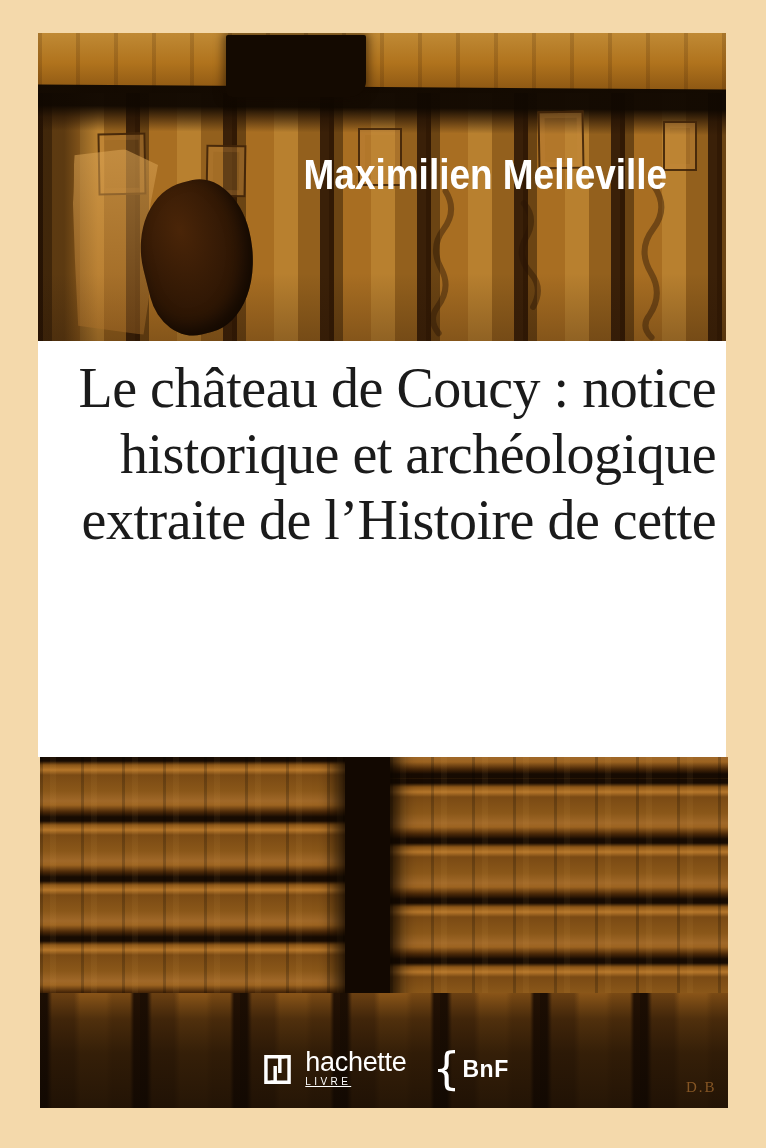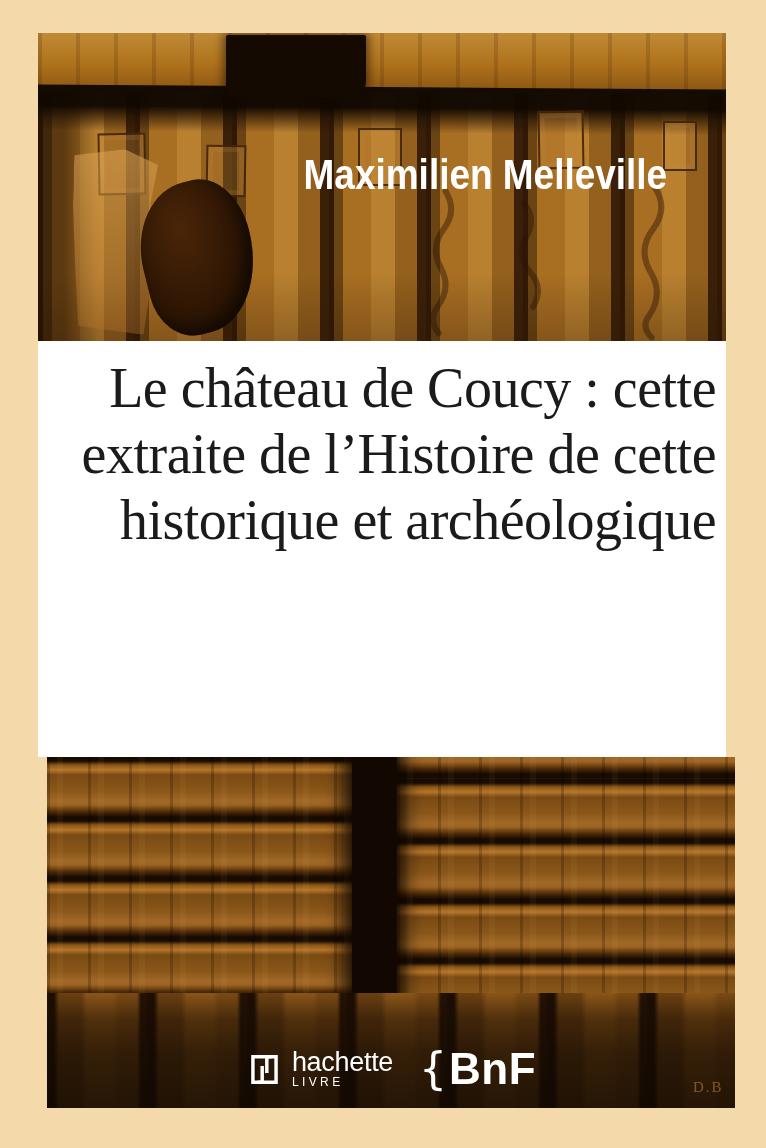--- a/index.html
+++ b/index.html
@@ -78,21 +78,21 @@
   .title-block {
     padding:14px 10px 0 6px; text-align:right;
     font-family:"Liberation Serif", serif; font-weight:400;
     font-size:56px; line-height:66px; color:#1b1b1b;
     letter-spacing:-0.5px;
   }
   .title-line { white-space:nowrap; }
 
   
   .photo-bottom {
-    position:absolute; left:47px; top:757px; width:688px; height:351px;
+    position:absolute; left:40px; top:757px; width:688px; height:351px;
     overflow:hidden; background:#170b02;
     box-shadow: inset 0 0 40px rgba(12,6,1,.5);
   }
   .pile {
     position:absolute; top:0; height:245px;
     background:
       repeating-linear-gradient(90deg, rgba(0,0,0,.20) 0 3px, rgba(0,0,0,0) 3px 10px,
         rgba(255,195,100,.05) 10px 16px, rgba(0,0,0,0) 16px 41px),
       repeating-linear-gradient(180deg,
         #170b02 0 4px, #8a5517 8px, #b5762a 13px, #7a4a14 18px,
@@ -115,29 +115,29 @@
   .logo-row {
     position:absolute; left:0; right:0; top:292px; z-index:3;
     display:flex; justify-content:center; align-items:center; gap:26px;
   }
   .hachette-logo { display:flex; align-items:center; gap:9px; }
   .hl-text { display:flex; flex-direction:column; }
   .hl-name {
     color:#fff; font-size:27px; line-height:25px; font-weight:400; letter-spacing:-.3px;
   }
   .hl-sub {
-    color:#fff; font-size:12px; line-height:14px; letter-spacing:3.4px; font-weight:400;
+    color:#fff; font-size:10px; line-height:14px; letter-spacing:3.4px; font-weight:400;text-decoration:underline;
   }
   .bnf-logo { display:flex; align-items:center; }
   .bnf-brace {
     color:#fff; font-family:"DejaVu Sans", sans-serif;
     font-size:44px; line-height:40px; font-weight:400; margin-right:2px;
   }
   .bnf-name {
-    color:#fff; font-size:44px; line-height:36px; font-weight:bold; letter-spacing:.5px;
+    color:#fff; font-size:23px; line-height:36px; font-weight:bold; letter-spacing:.5px;
   }
   .db-mark {
     position:absolute; left:646px; top:322px; z-index:3;
     font-family:"Liberation Serif", serif; font-size:15px; letter-spacing:2px;
     color:rgba(205,135,60,.55);
   }
 </style>
 </head>
 <body>
 
@@ -164,23 +164,23 @@
         <path d="M118 20 q12 16 0 34 q-12 18 2 36 q12 16 0 34" transform="rotate(-4 120 80)"></path>
         <path d="M238 4 q16 20 2 42 q-14 22 2 44 q14 20 2 42 q-8 12 4 22" transform="rotate(5 240 80)"></path>
       </g>
     </svg>
 
     <div class="author">Maximilien Melleville</div>
   </div>
 
   <div class="band-white">
     <div class="title-block">
-      <div class="title-line">Le château de Coucy : cette</div>
+      <div class="title-line">Le château de Coucy : notice</div>
+      <div class="title-line">historique et archéologique</div>
       <div class="title-line">extraite de l’Histoire de cette</div>
-      <div class="title-line">historique et archéologique</div>
     </div>
   </div>
 
   <div class="photo-bottom">
     <div class="pile pile-left"></div>
     <div class="pile pile-right"></div>
     <div class="pile-gap"></div>
     <div class="bottom-shelf"></div>
 
     <div class="logo-row">

